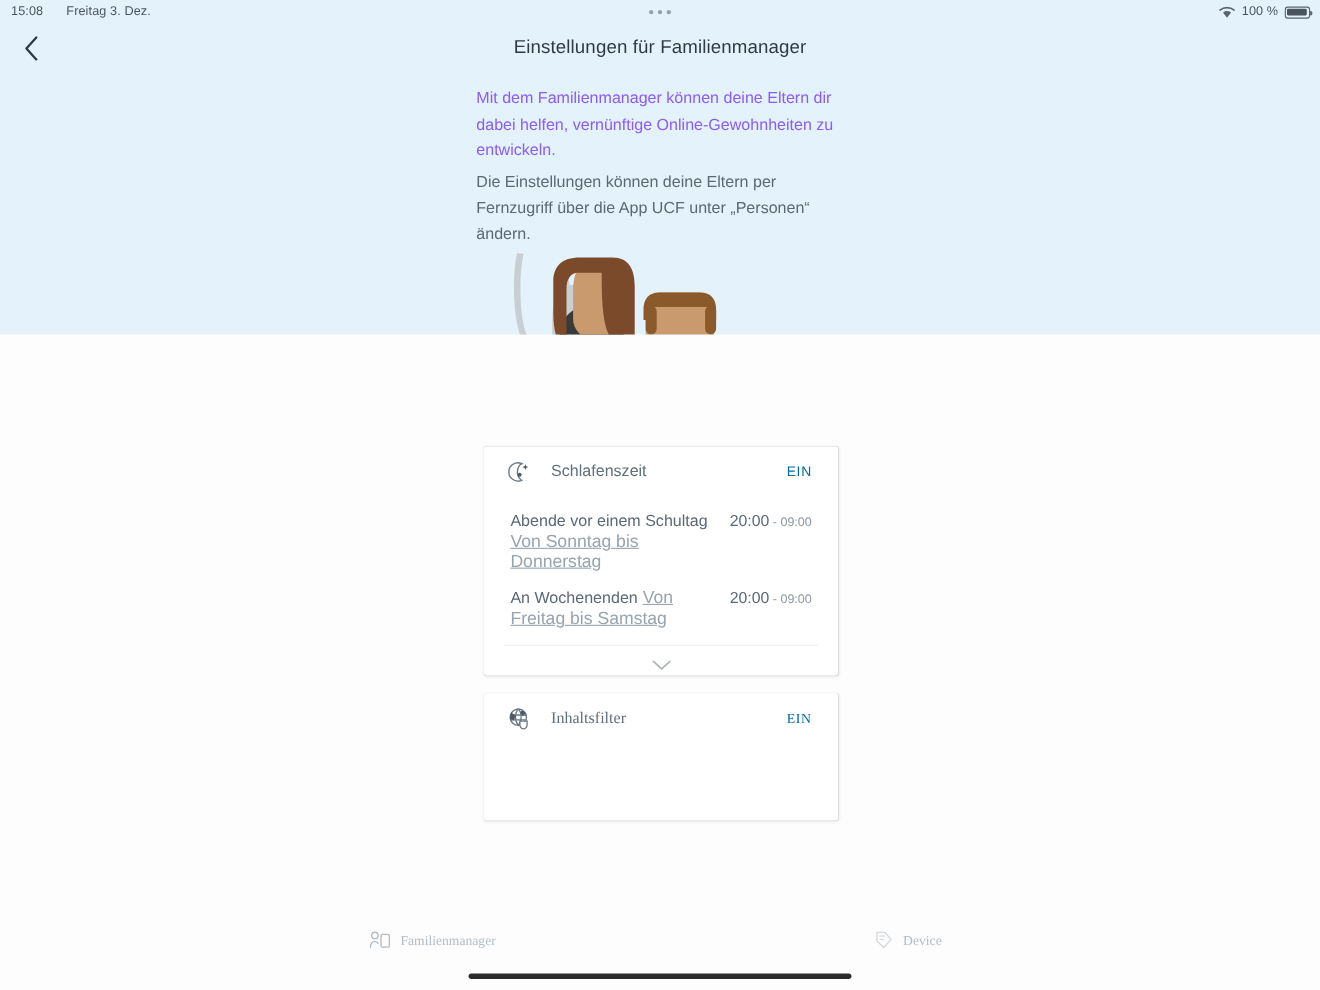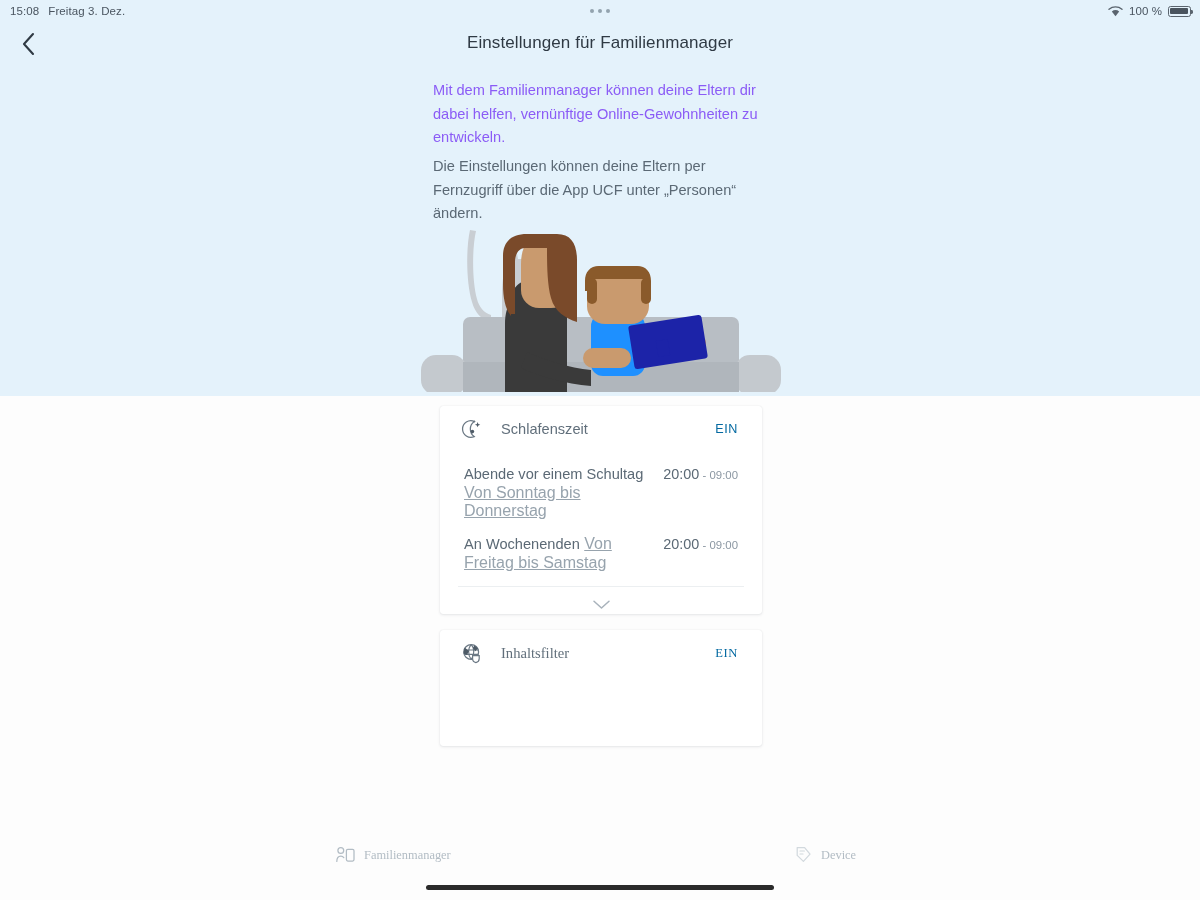--- a/index.html
+++ b/index.html
@@ -5,31 +5,31 @@
   * { margin:0; padding:0; box-sizing:border-box; }
   html,body{
     width:1200px; height:900px;
     font-family:"Liberation Sans","DejaVu Sans",sans-serif;
     background:#ffffff; overflow:hidden;
   }
   #app{ position:relative; width:1200px; height:900px; background:#fdfdfd; }
 
   
   .hero{
-    position:absolute; left:0; top:0; width:1200px; height:396px;
+    position:absolute; left:0; top:0; width:1200px; height:304px;
     background:#e4f2fb; overflow:hidden;
   }
 
   
   .statusbar{
     position:absolute; left:0; top:0; width:1200px; height:22px;
     display:flex; align-items:center; z-index:40;
     font-size:11.5px; color:#4a5560; letter-spacing:.1px;
   }
-  .sb-left{ position:absolute; left:10px; display:flex; gap:9px; align-items:center; }
+  .sb-left{ position:absolute; left:10px; display:flex; gap:21px; align-items:center; }
   .sb-center{ position:absolute; left:50%; transform:translateX(-50%);
               display:flex; gap:4px; align-items:center; }
   .dot{ width:4px; height:4px; border-radius:50%; background:#93a3ae; display:block; }
   .sb-right{ position:absolute; right:9px; display:flex; gap:6px; align-items:center; }
   .batt{ position:relative; width:23px; height:11px; border:1.3px solid #5a646e;
          border-radius:2.6px; display:block; }
   .batt::before{ content:""; position:absolute; left:1.2px; top:1.2px;
          width:18px; height:6.2px; background:#4a545e; border-radius:1px; }
   .batt::after{ content:""; position:absolute; right:-3.4px; top:3.1px;
          width:2.2px; height:4.6px; background:#5a646e; border-radius:0 1.4px 1.4px 0; }

